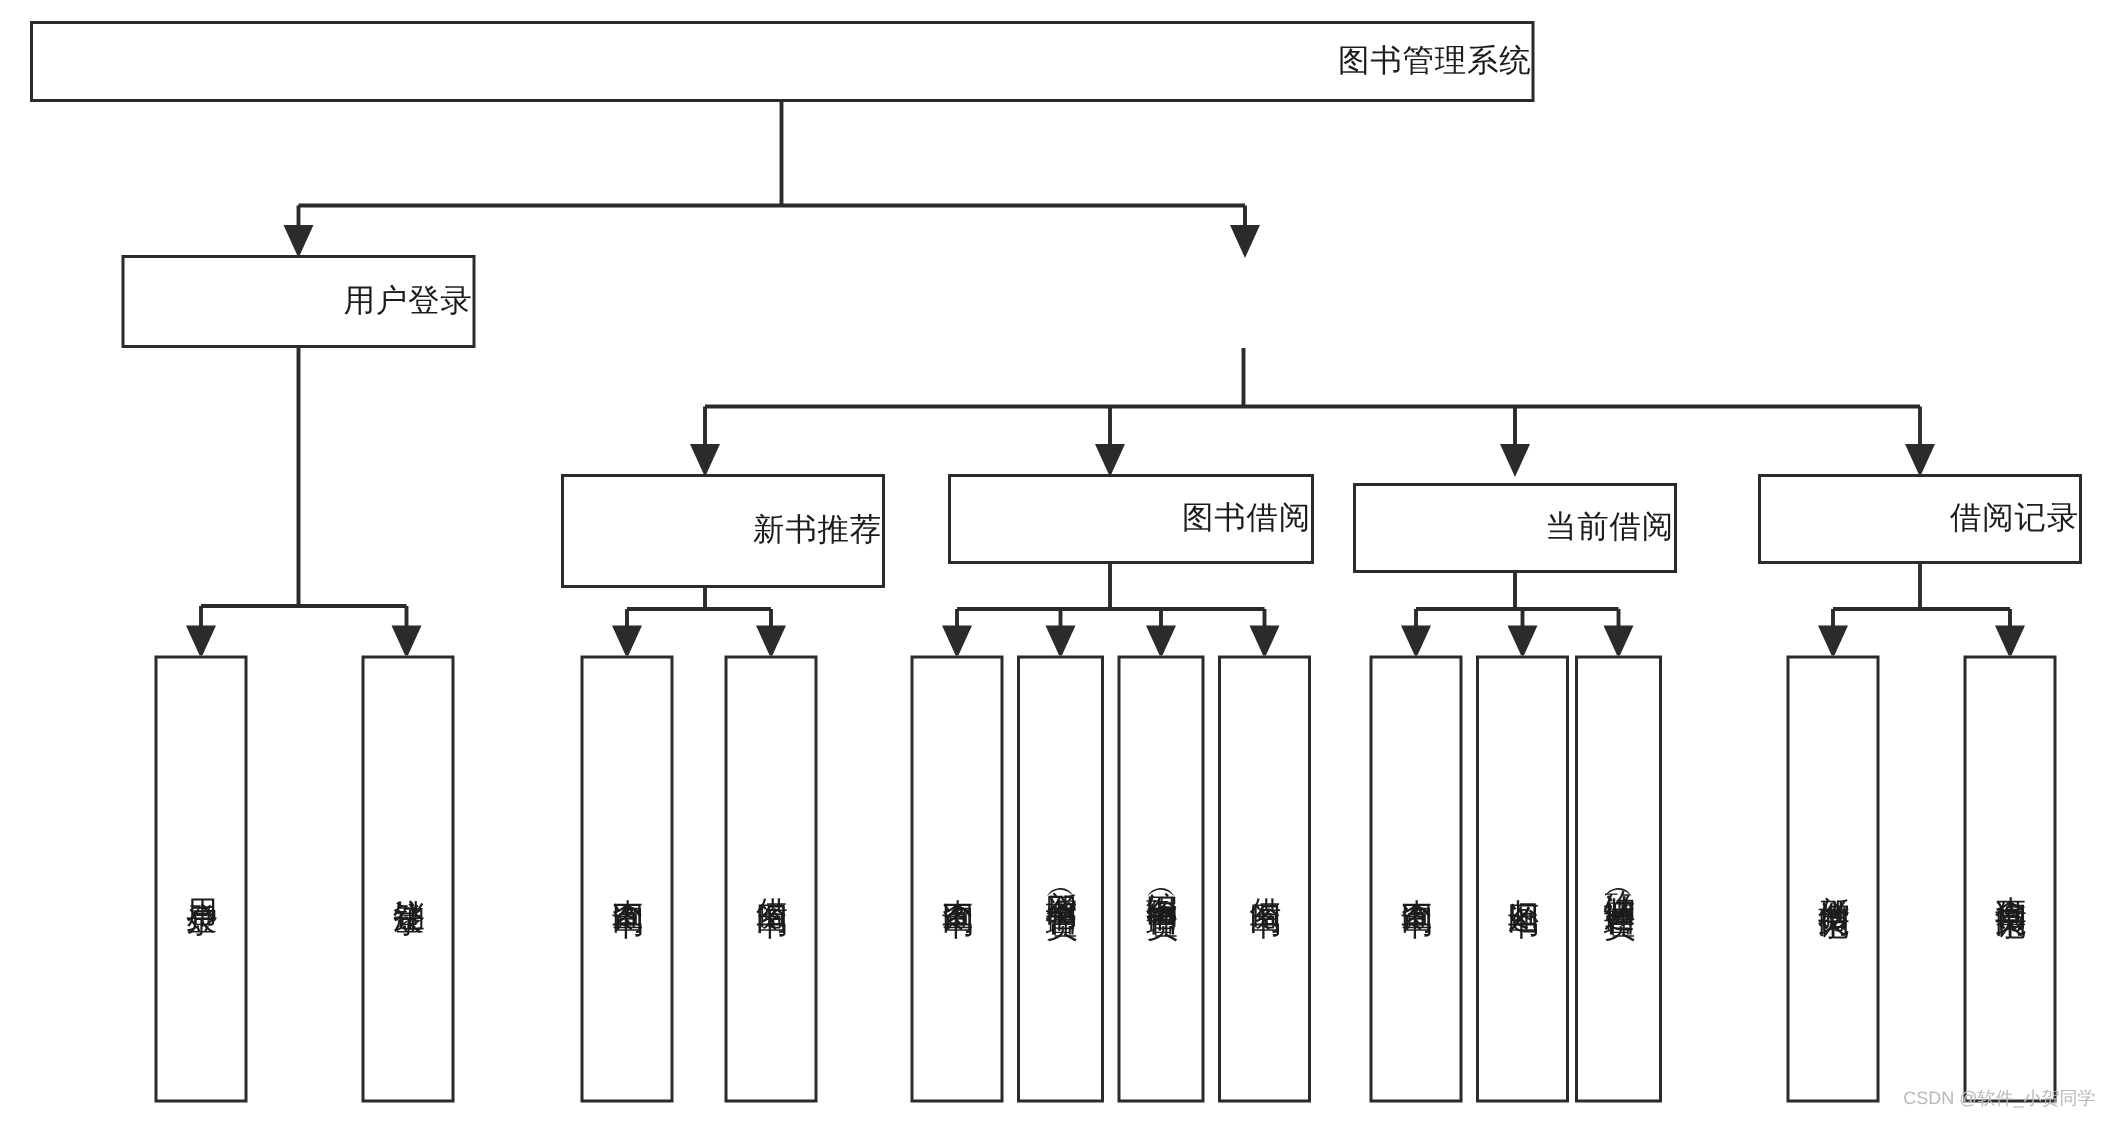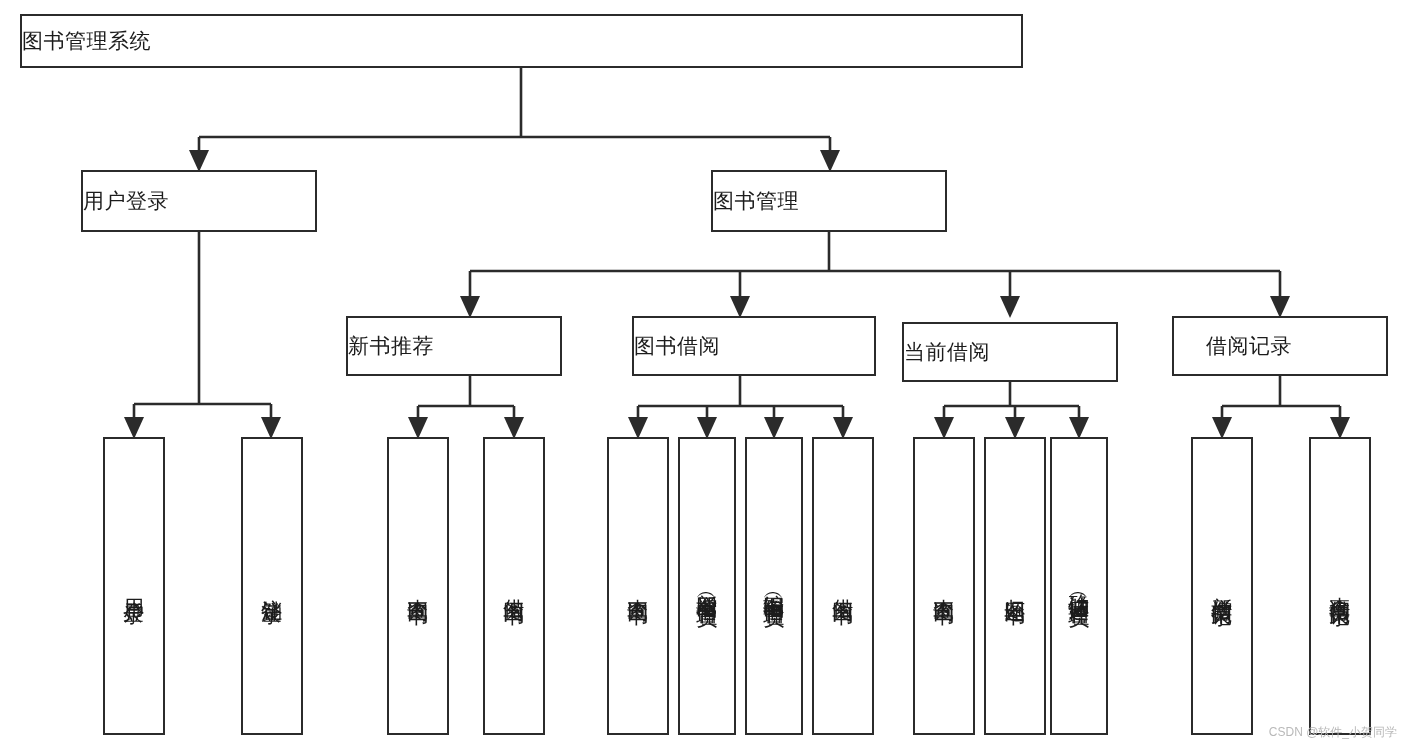--- a/index.html
+++ b/index.html
@@ -26,21 +26,21 @@
     height: 747px;
     pointer-events: none;
   }
   .node {
     position: absolute;
     box-sizing: border-box;
     background: #ffffff;
     border: 2px solid #2b2b2b;
     display: flex;
     align-items: center;
-    justify-content: flex-start;
+    justify-content: flex-end;
     z-index: 2;
   }
   .node .label {
     font-size: 21px;
     line-height: 1.18;
     color: #1c1c1c;
     letter-spacing: 0.5px;
     white-space: nowrap;
   }
   .node.vertical {
@@ -149,25 +149,22 @@
     </g>
   </svg>
 
   <div class="node" style="left:20px; top:14px; width:1003px; height:54px;">
     <span class="label">图书管理系统</span>
   </div>
 
   <div class="node" style="left:81px; top:170px; width:236px; height:62px;">
     <span class="label">用户登录</span>
   </div>
-  <div class="node" style="left:711px; top:170px; width:236px; height:62px;">
-    <span class="label">图书管理</span>
-  </div>
-
-  <div class="node" style="left:346px; top:316px; width:216px; height:60px;">
+
+  <div class="node" style="left:374px; top:316px; width:216px; height:76px;">
     <span class="label">新书推荐</span>
   </div>
   <div class="node" style="left:632px; top:316px; width:244px; height:60px;">
     <span class="label">图书借阅</span>
   </div>
   <div class="node" style="left:902px; top:322px; width:216px; height:60px;">
     <span class="label">当前借阅</span>
   </div>
   <div class="node" style="left:1172px; top:316px; width:216px; height:60px;padding-left:32px;">
     <span class="label">借阅记录</span>

